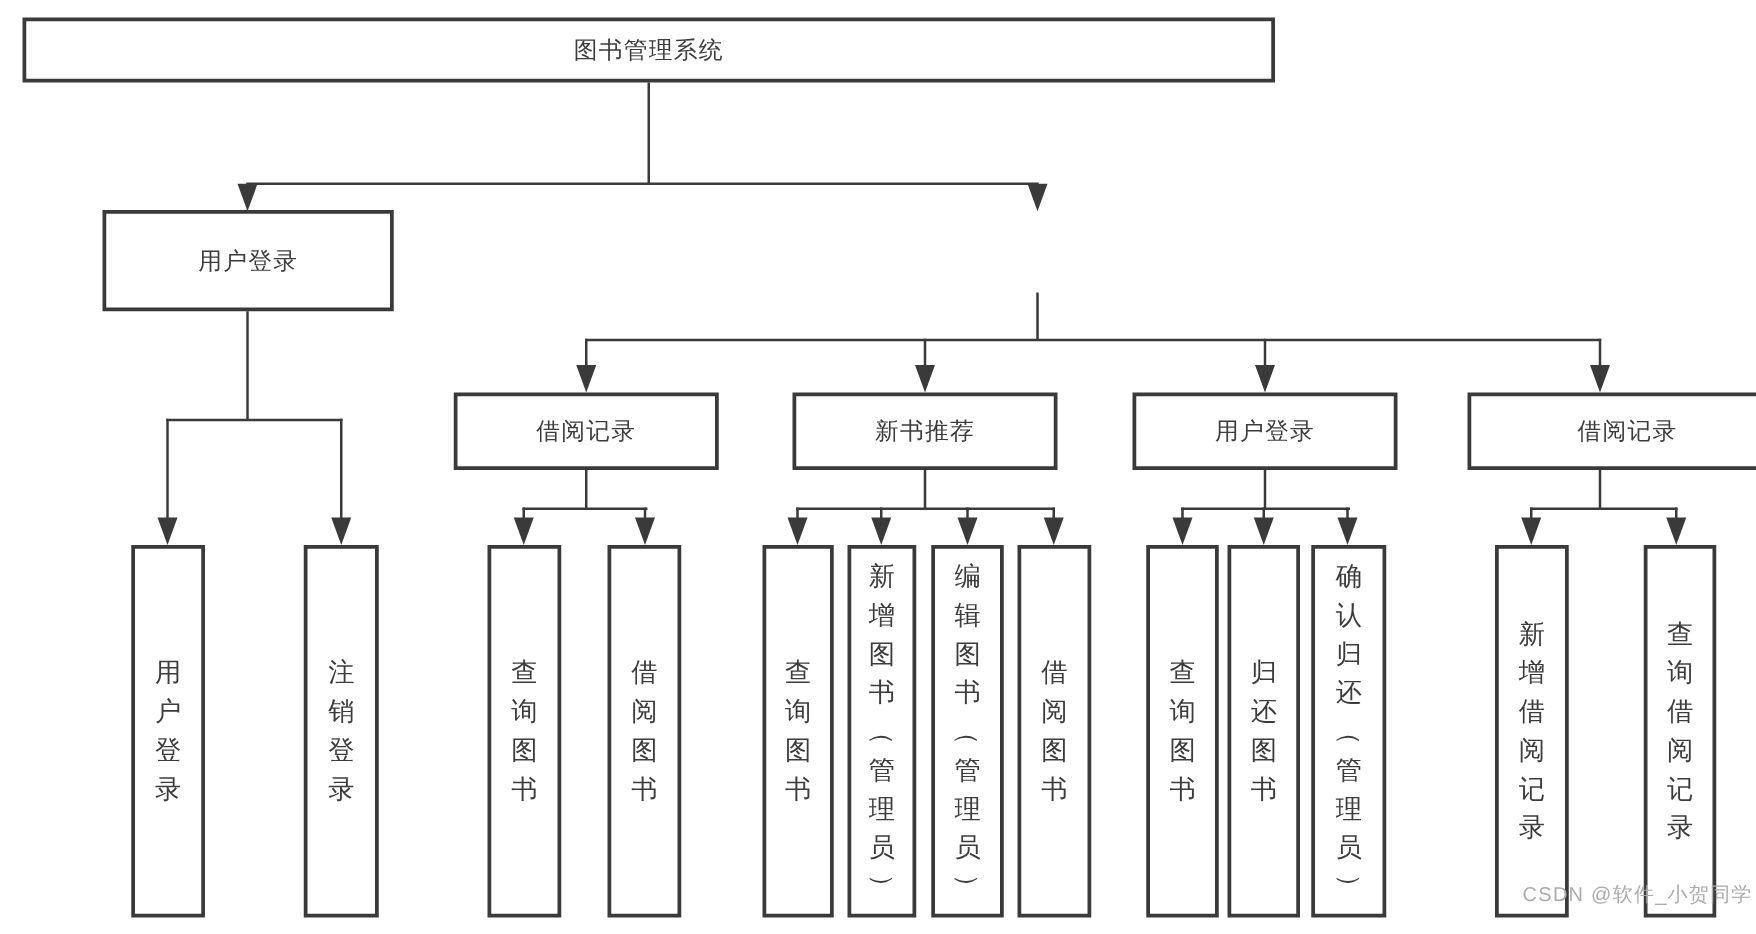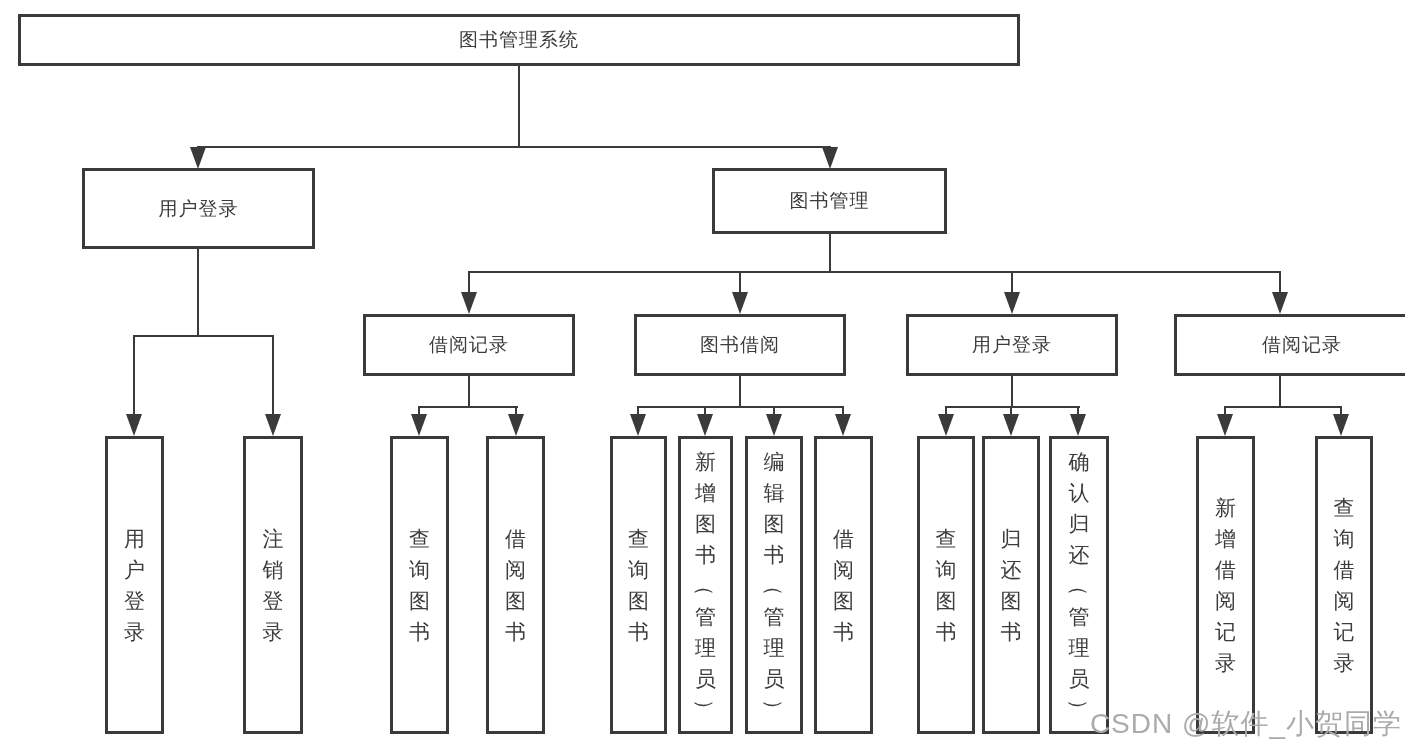--- a/index.html
+++ b/index.html
@@ -44,22 +44,22 @@
   .arrow {
     position: absolute;
     width: 0; height: 0;
     border-left: 8px solid transparent;
     border-right: 8px solid transparent;
     border-top: 22px solid var(--line);
   }
   .watermark {
     position: absolute;
     right: 3px;
-    bottom: 4px;
-    font-size: 28px;
+    bottom: 20px;
+    font-size: 16px;
     color: var(--watermark);
     letter-spacing: 1px;
     white-space: nowrap;
   }
 </style>
 </head>
 <body>
 
 <div class="canvas">
 
@@ -120,29 +120,26 @@
   <div class="arrow" style="left:1217px;top:414px"></div>
   <div class="arrow" style="left:1333px;top:414px"></div>
 
   <div class="box hnode" style="left:18px;top:14px;width:1002px;height:52px">
     <span>图书管理系统</span>
   </div>
 
   <div class="box hnode" style="left:82px;top:168px;width:233px;height:81px">
     <span>用户登录</span>
   </div>
-  <div class="box hnode" style="left:712px;top:168px;width:235px;height:66px">
-    <span>图书管理</span>
-  </div>
 
   <div class="box hnode" style="left:363px;top:314px;width:212px;height:62px">
     <span>借阅记录</span>
   </div>
   <div class="box hnode" style="left:634px;top:314px;width:212px;height:62px">
-    <span>图书借阅</span>
+    <span>新书推荐</span>
   </div>
   <div class="box hnode" style="left:906px;top:314px;width:212px;height:62px">
     <span>用户登录</span>
   </div>
   <div class="box hnode" style="left:1174px;top:314px;width:256px;height:62px">
     <span>借阅记录</span>
   </div>
 
   <div class="box vnode" style="left:105px;top:436px;width:59px;height:298px">
       <span class="vch">用</span>

